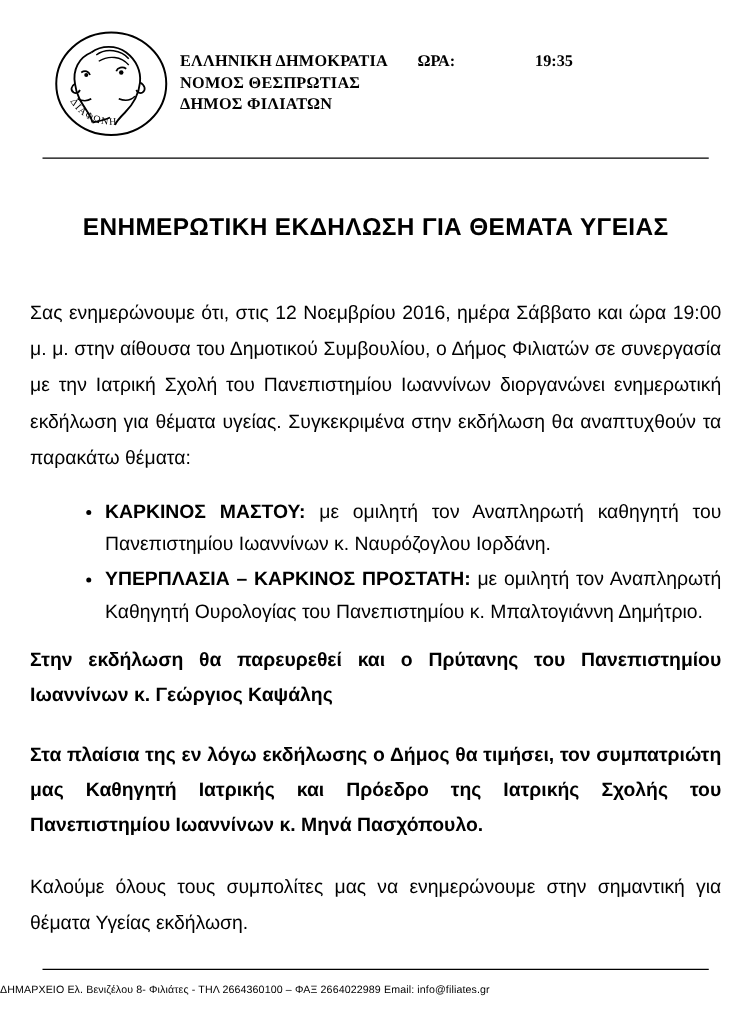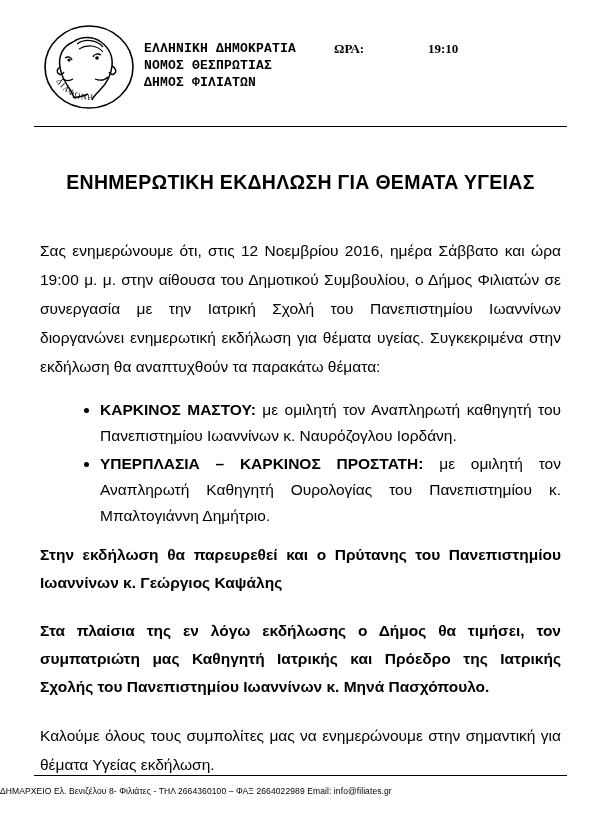--- a/index.html
+++ b/index.html
@@ -46,21 +46,21 @@
     padding-top: 18px;
   }
   .header-col-left {
     width: 190px;
     flex: 0 0 190px;
   }
   .header-col-right {
     flex: 1 1 auto;
   }
   .header-line {
-    font-family: Liberation Mono, monospace;
+    font-family: Liberation Serif, serif;
     font-size: 13px;
     font-weight: bold;
     letter-spacing: 0.2px;
     line-height: 17px;
     white-space: nowrap;
   }
   .kv {
     display: flex;
     line-height: 17px;
   }
@@ -90,21 +90,21 @@
     font-family: "Liberation Sans", sans-serif;
     font-size: 19.5px;
     font-weight: bold;
     letter-spacing: 0.3px;
     margin: 44px 0 0 0;
     padding: 0 30px;
   }
 
   
   .body {
-    padding: 0 40px;
+    padding: 0 24px;
     margin-top: 42px;
     box-sizing: border-box;
   }
   p.para {
     font-family: "Liberation Sans", sans-serif;
     font-size: 15.5px;
     line-height: 29px;
     text-align: justify;
     margin: 0 0 16px 0;
   }
@@ -183,21 +183,21 @@
 
     <div class="header-text">
       <div class="header-col-left">
         <div class="header-line">ΕΛΛΗΝΙΚΗ  ΔΗΜΟΚΡΑΤΙΑ</div>
         <div class="header-line">ΝΟΜΟΣ ΘΕΣΠΡΩΤΙΑΣ</div>
         <div class="header-line">ΔΗΜΟΣ ΦΙΛΙΑΤΩΝ</div>
       </div>
       <div class="header-col-right">
         <div class="kv">
           <span class="k w2">ΩΡΑ:</span>
-          <span class="v ind">19:10</span>
+          <span class="v ind">19:35</span>
         </div>
       </div>
     </div>
   </div>
 
   <div class="header-rule"></div>
 
   <div class="title">ΕΝΗΜΕΡΩΤΙΚΗ  ΕΚΔΗΛΩΣΗ ΓΙΑ ΘΕΜΑΤΑ ΥΓΕΙΑΣ</div>
 
   <div class="body">

